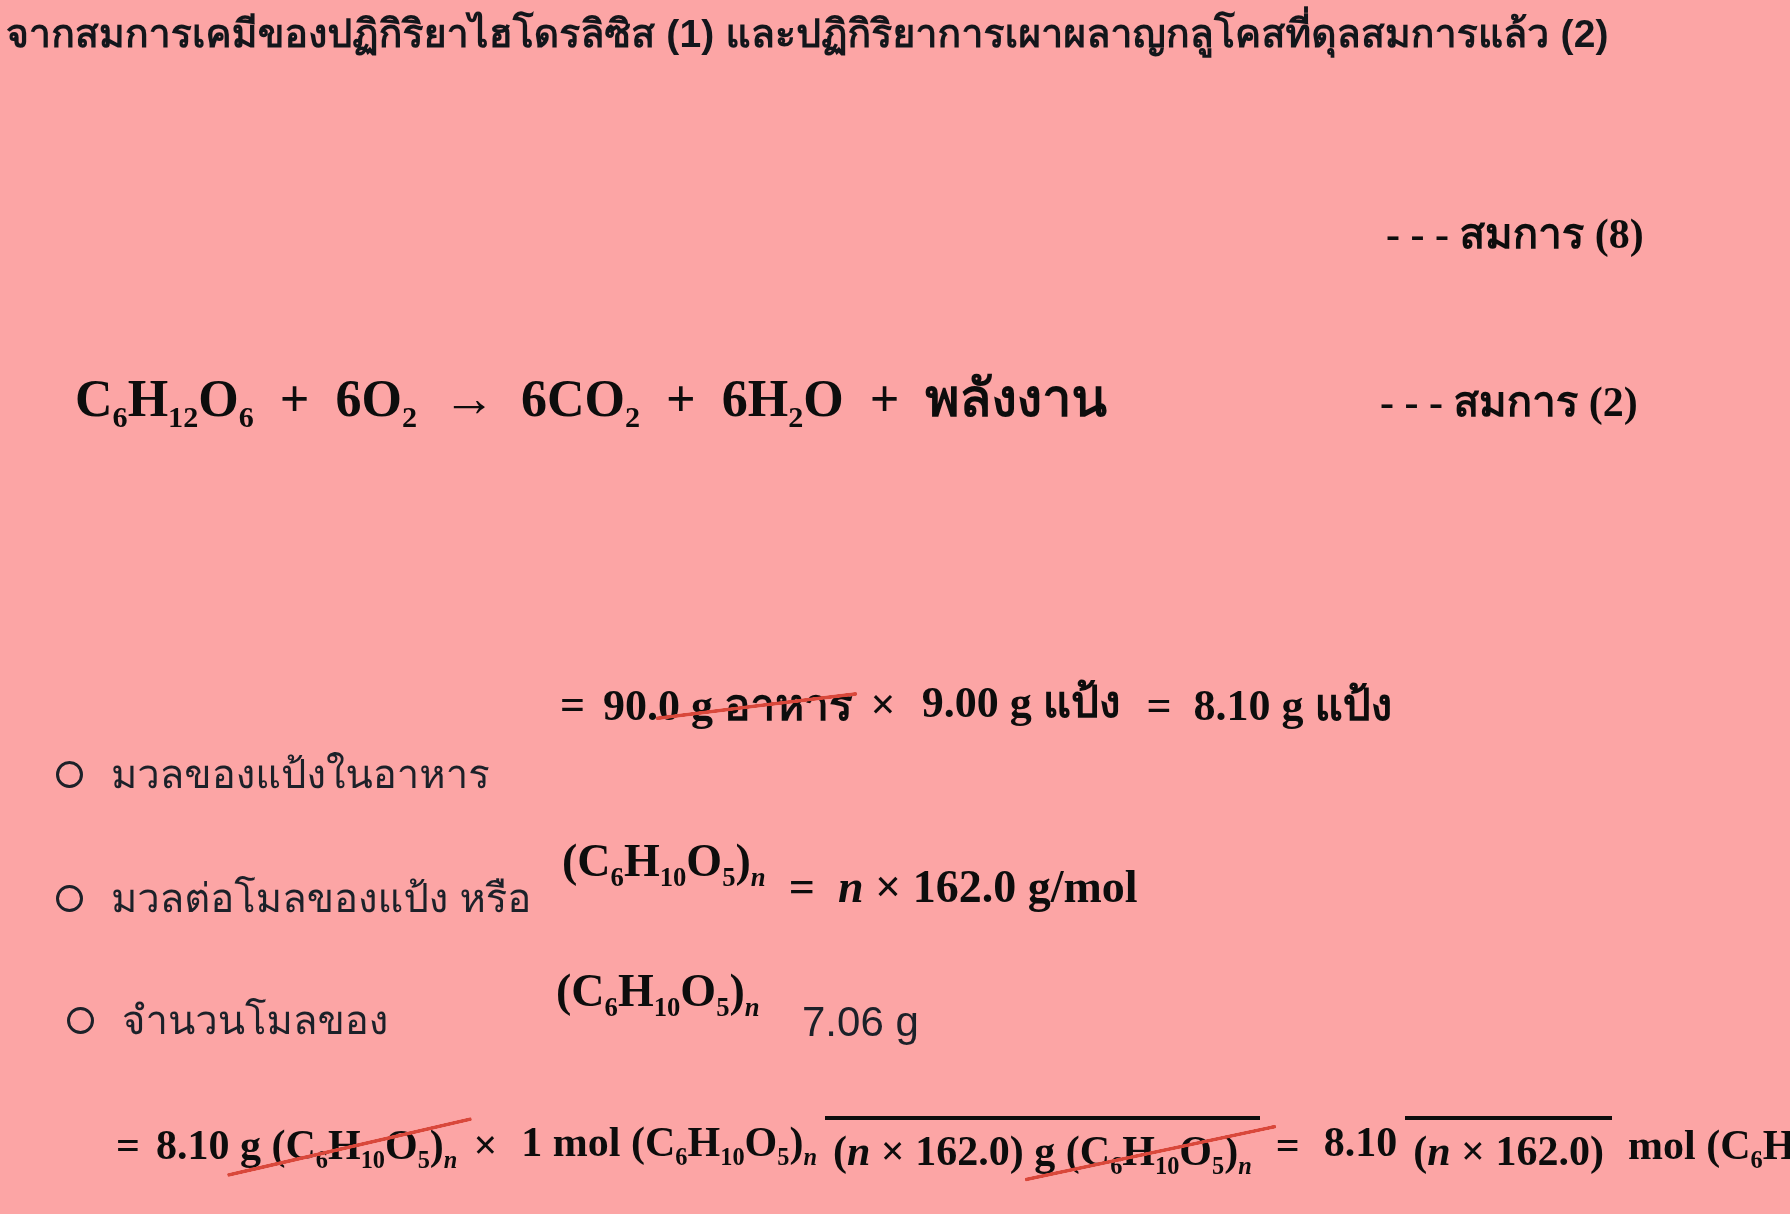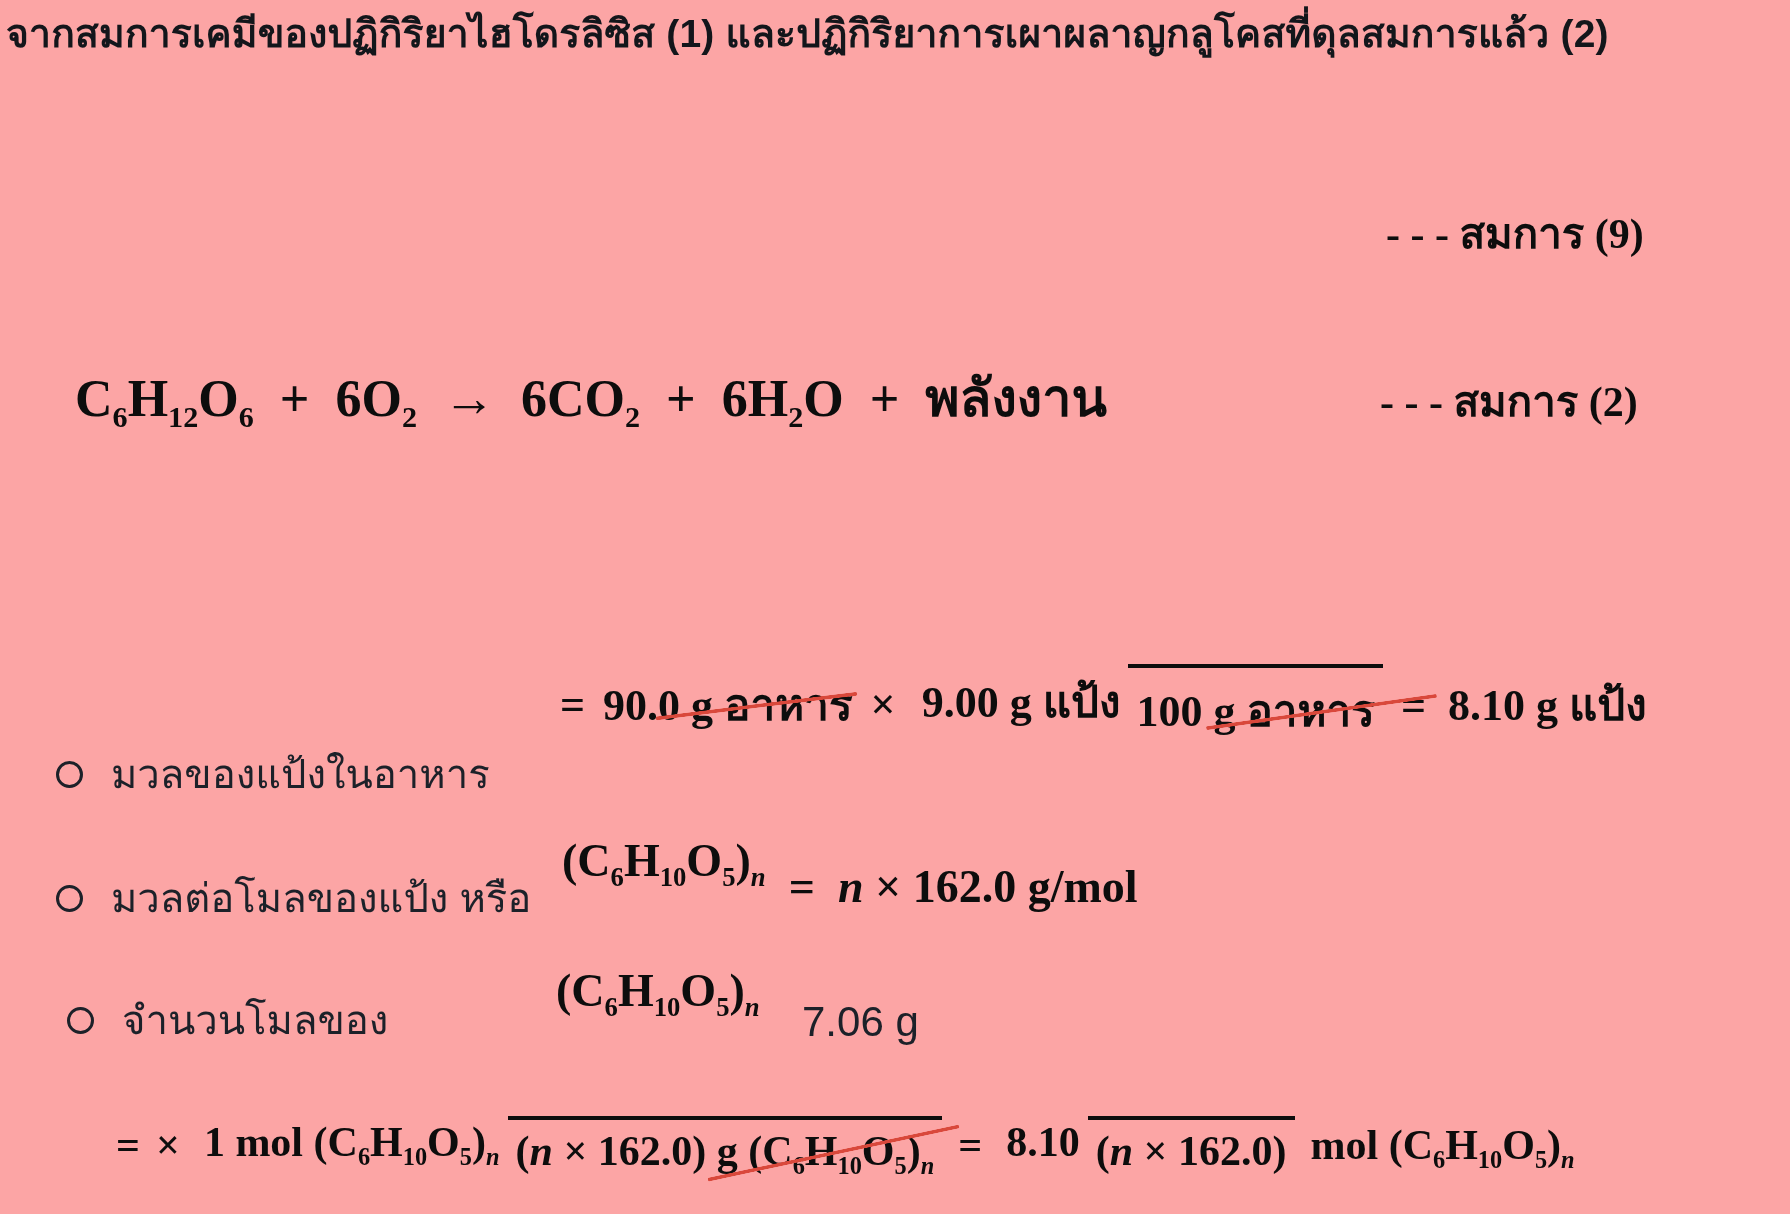--- a/index.html
+++ b/index.html
@@ -44,32 +44,31 @@
   .suffix-sans{font-family:"Liberation Sans","DejaVu Sans",sans-serif;font-weight:400;
     font-size:42px;color:#1c2129;white-space:pre;}
 </style>
 </head>
 <body>
 
 <div class="page">
 
   <div class="abs heading" style="left:6px;top:2px;">จากสมการเคมีของปฏิกิริยาไฮโดรลิซิส (1) และปฏิกิริยาการเผาผลาญกลูโคสที่ดุลสมการแล้ว (2)</div>
 
-  <div class="abs eq-label" style="left:1386px;top:200px;">- - - สมการ (9)</div>
+  <div class="abs eq-label" style="left:1386px;top:200px;">- - - สมการ (8)</div>
 
   <div class="abs eq" style="left:75px;top:356px;" data-formula="equations.1.tokens"><span>C<sub>6</sub></span><span>H<sub>12</sub></span><span>O<sub>6</sub></span>  +  6<span>O<sub>2</sub></span>  →  6C<span>O<sub>2</sub></span>  +  6<span>H<sub>2</sub></span>O  +  พลังงาน</div>
   <div class="abs eq-label" style="left:1380px;top:368px;">- - - สมการ (2)</div>
 
   <div class="abs calc eq" style="left:560px;top:618px;height:172px;gap:18px;font-size:44px;">
     <span style="white-space:pre;">=</span>
     <span data-formula="starch_calc.food_mass">90.0 <span class="strike strike-a">g อาหาร</span></span>
     <span style="white-space:pre;">×</span>
     <span class="frac">
         <span class="num" data-formula="starch_calc.fraction.numerator">9.00 g แป้ง</span>
-        <span class="den" data-formula="starch_calc.fraction.denominator">100 <span class="strike strike-b">g อาหาร</span></span>
       </span>
     <span data-formula="starch_calc.result">=  8.10 g แป้ง</span>
   </div>
 
   <div class="abs bullet-row" style="left:56px;top:866px;">
     <span class="bullet-marker"></span>
     <span class="bullet-text">มวลต่อโมลของแป้ง หรือ</span>
   </div>
 
   <div class="abs bullet-row" style="left:56px;top:742px;">
@@ -80,20 +79,21 @@
 
   <div class="abs bullet-row" style="left:67px;top:988px;">
     <span class="bullet-marker"></span>
     <span class="bullet-text">จำนวนโมลของ</span>
   </div>
   <div class="abs eq" style="left:556px;top:964px;font-size:46px;" data-formula="bullets.2.polymer">(<span>C<sub>6</sub></span><span>H<sub>10</sub></span><span>O<sub>5</sub></span><span>)<sub class="it">n</sub></span></div>
   <div class="abs suffix-sans" style="left:802px;top:998px;">7.06 g</div>
 
   <div class="abs calc eq" style="left:116px;top:1075px;height:140px;gap:16px;font-size:42px;">
     <span style="white-space:pre;">=</span>
+    <span data-formula="mole_calc.mass_term">8.10 <span class="strike strike-c">g (<span>C<sub>6</sub></span><span>H<sub>10</sub></span><span>O<sub>5</sub></span><span>)<sub class="it">n</sub></span></span></span>
     <span style="white-space:pre;">×</span>
     <span class="frac">
         <span class="num" data-formula="mole_calc.fraction1.numerator">1 mol (<span>C<sub>6</sub></span><span>H<sub>10</sub></span><span>O<sub>5</sub></span><span>)<sub class="it">n</sub></span></span>
         <span class="den" data-formula="mole_calc.fraction1.denominator">(<span class="it">n</span> × 162.0) <span class="strike strike-d">g (<span>C<sub>6</sub></span><span>H<sub>10</sub></span><span>O<sub>5</sub></span><span>)<sub class="it">n</sub></span></span></span>
       </span>
     <span style="white-space:pre;">=</span>
     <span class="frac">
         <span class="num" data-formula="mole_calc.fraction2.numerator">8.10</span>
         <span class="den" data-formula="mole_calc.fraction2.denominator">(<span class="it">n</span> × 162.0)</span>
       </span>

